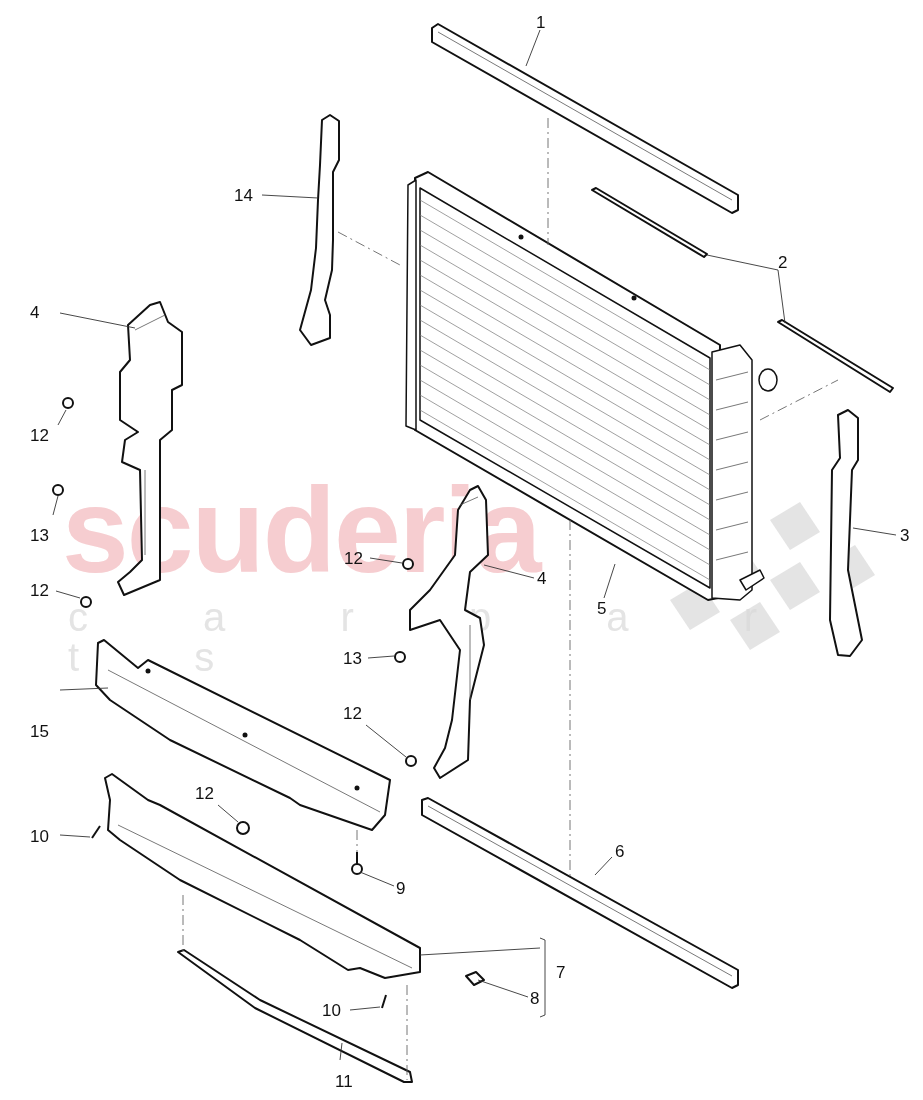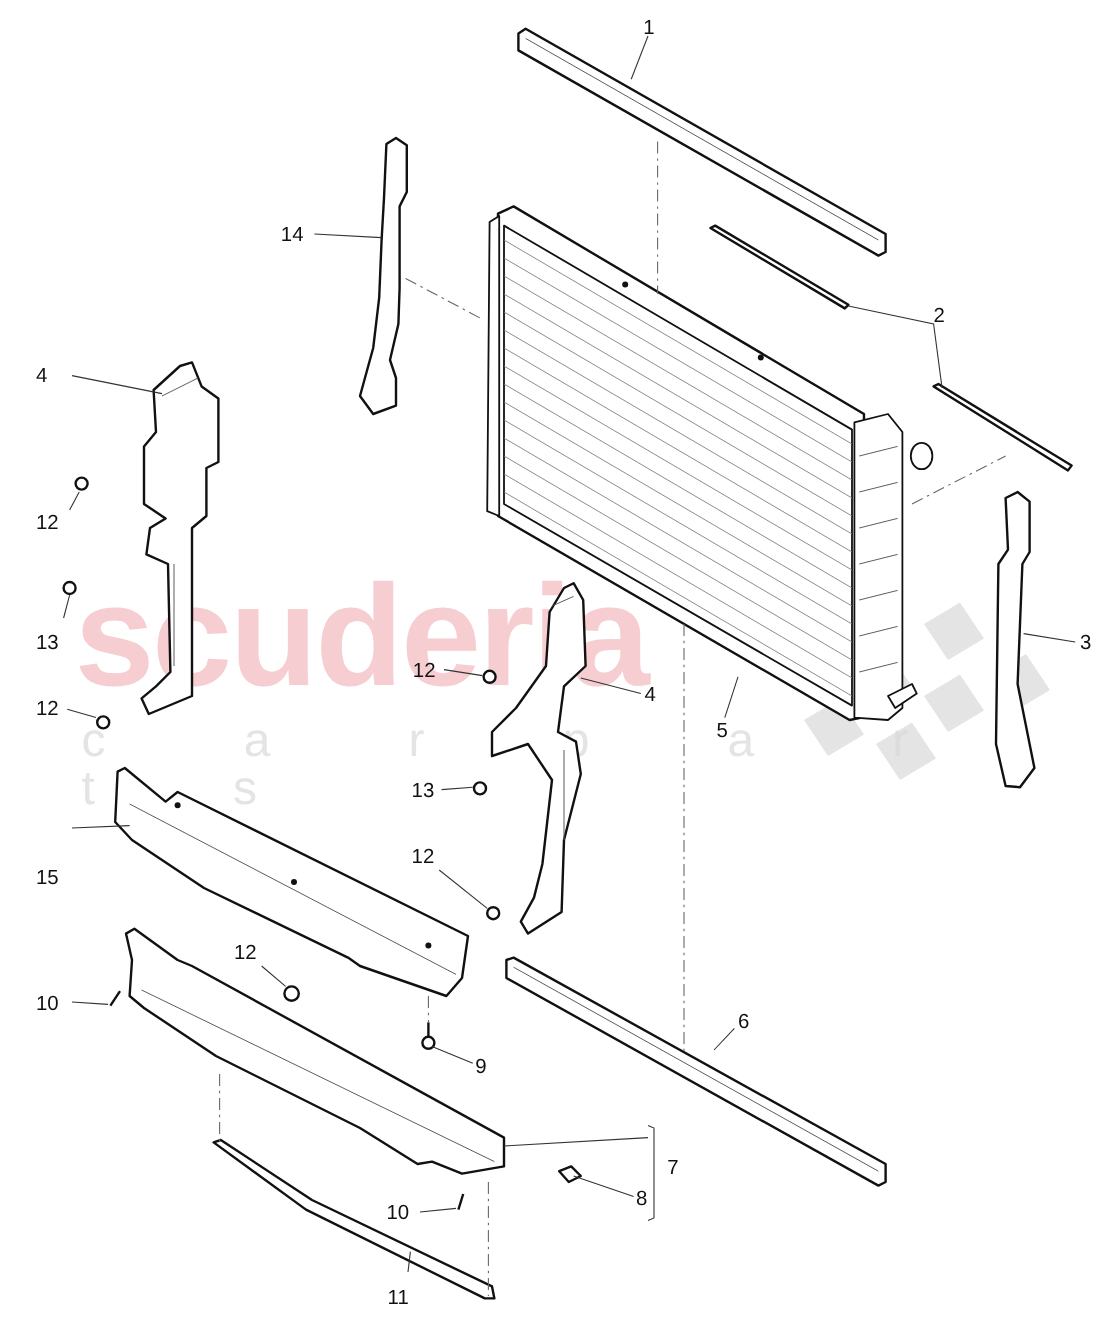--- a/index.html
+++ b/index.html
@@ -205,21 +205,21 @@
   <div class="callout" style="left:778px;top:254px">2</div>
   <div class="callout" style="left:900px;top:527px">3</div>
   <div class="callout" style="left:537px;top:570px">4</div>
   <div class="callout" style="left:597px;top:600px">5</div>
   <div class="callout" style="left:615px;top:843px">6</div>
   <div class="callout" style="left:556px;top:964px">7</div>
   <div class="callout" style="left:530px;top:990px">8</div>
   <div class="callout" style="left:396px;top:880px">9</div>
   <div class="callout" style="left:30px;top:828px">10</div>
   <div class="callout" style="left:322px;top:1002px">10</div>
-  <div class="callout" style="left:323px;top:1073px">11</div>
+  <div class="callout" style="left:335px;top:1073px">11</div>
   <div class="callout" style="left:30px;top:427px">12</div>
   <div class="callout" style="left:30px;top:582px">12</div>
   <div class="callout" style="left:344px;top:550px">12</div>
   <div class="callout" style="left:343px;top:705px">12</div>
   <div class="callout" style="left:195px;top:785px">12</div>
   <div class="callout" style="left:30px;top:527px">13</div>
   <div class="callout" style="left:343px;top:650px">13</div>
   <div class="callout" style="left:30px;top:304px">4</div>
   <div class="callout" style="left:30px;top:723px">15</div>
   <div class="callout" style="left:234px;top:187px">14</div>

